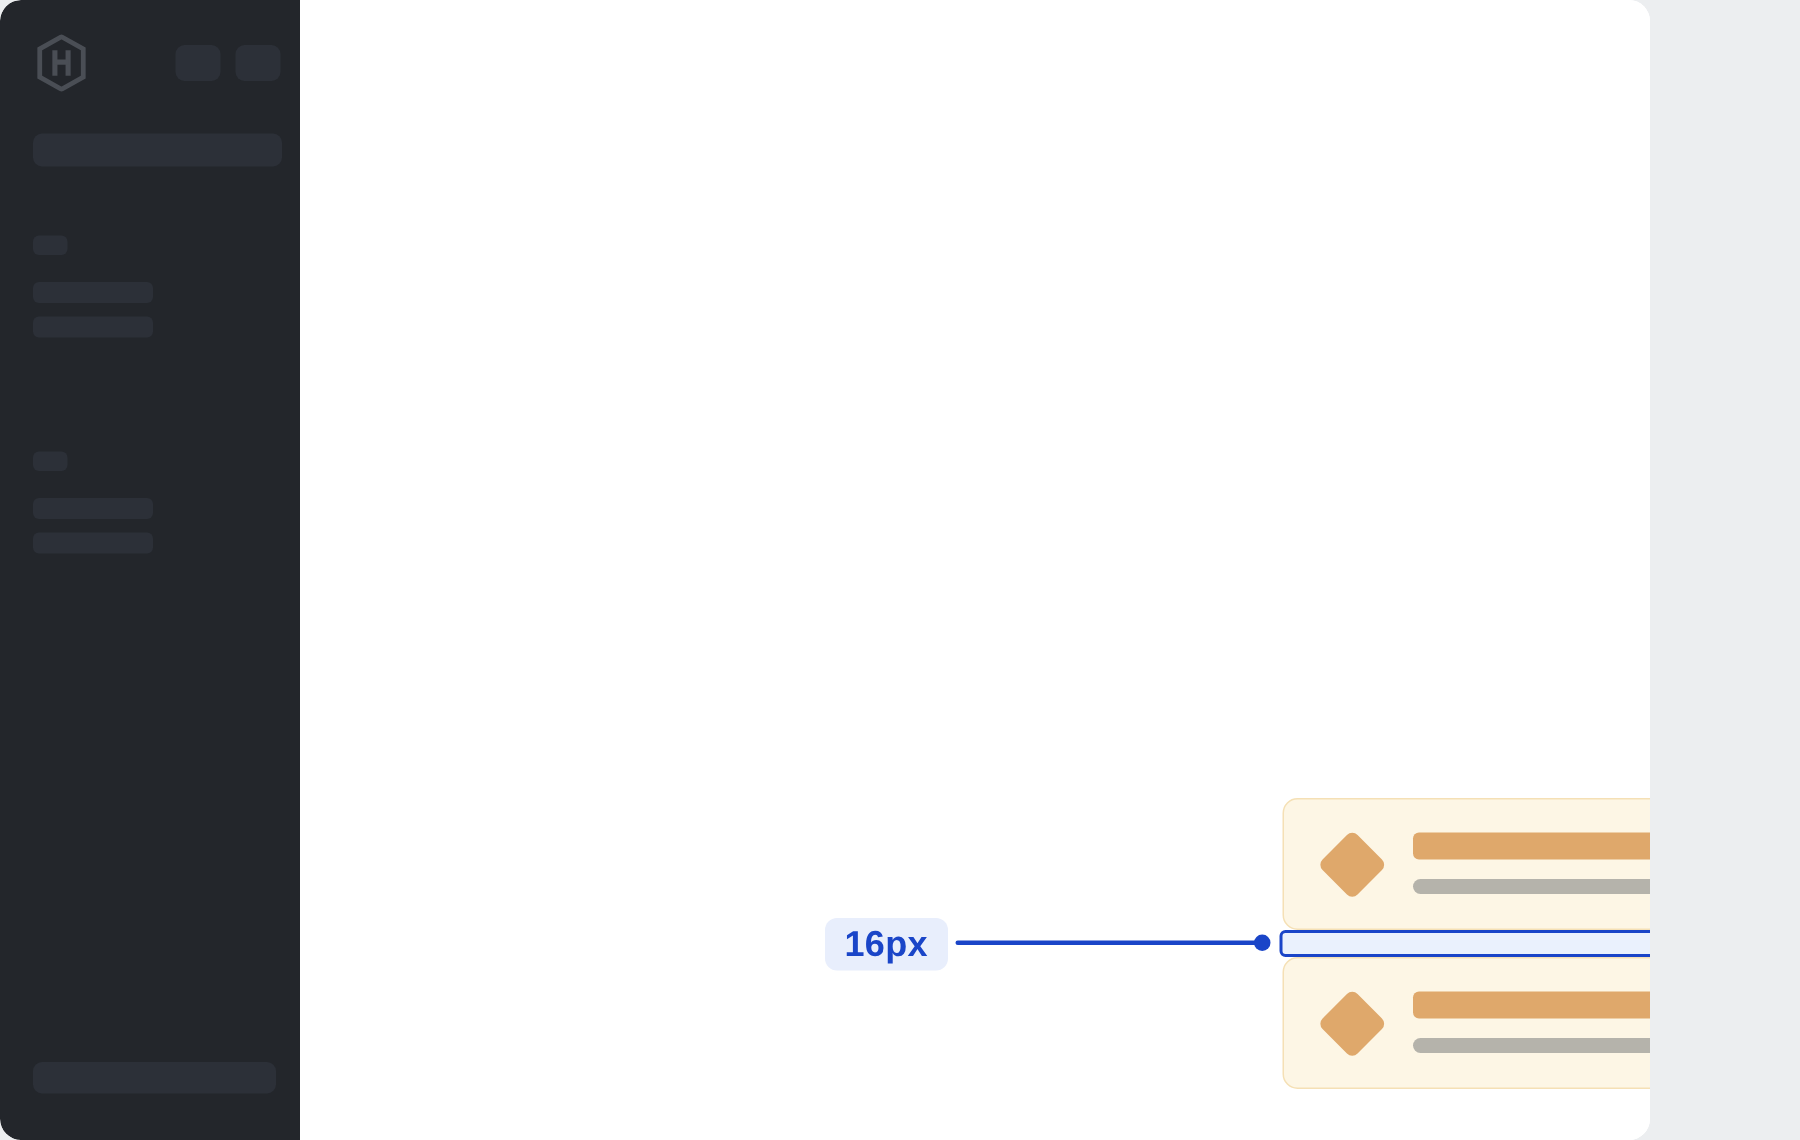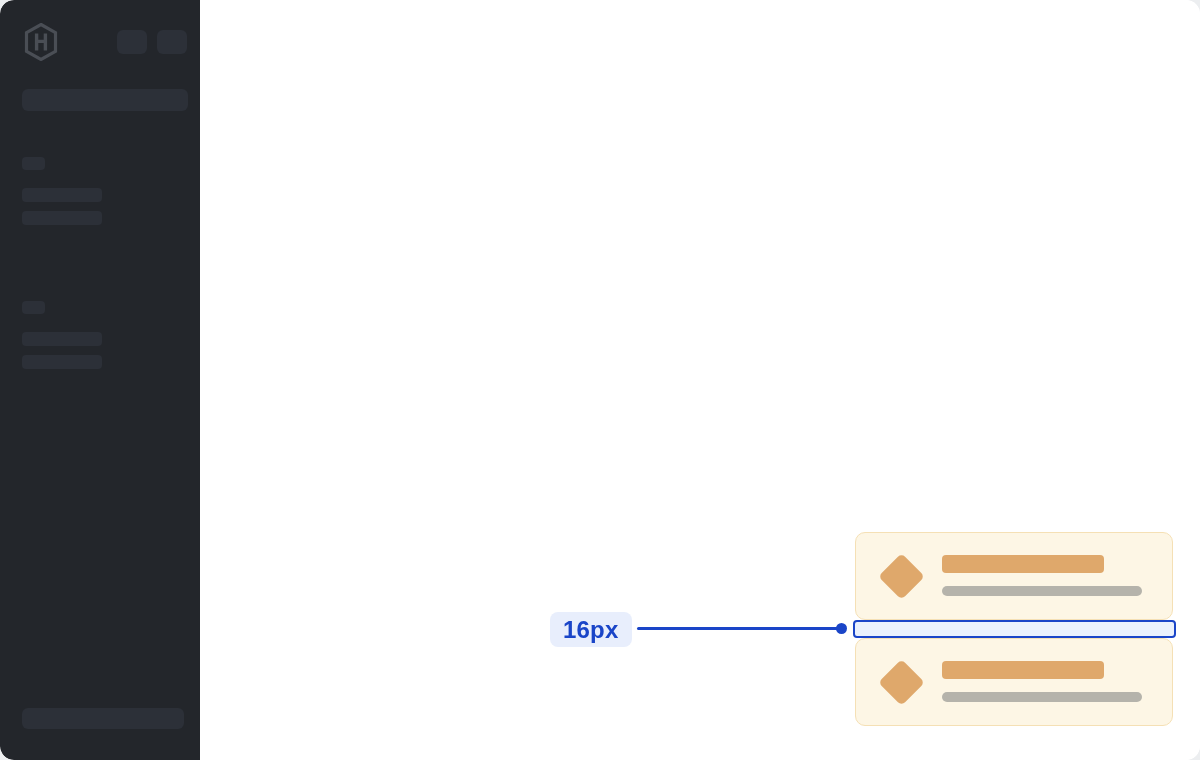--- a/index.html
+++ b/index.html
@@ -11,21 +11,21 @@
     height: 760px;
     background: #eceef0;
     font-family: "Liberation Sans", sans-serif;
     overflow: hidden;
   }
 
   .app-window {
     position: absolute;
     left: 0;
     top: 0;
-    width: 1200px;
+    width: 1100px;
     height: 760px;
     background: #ffffff;
     border-radius: 14px;
     overflow: hidden;
     box-sizing: border-box;
   }
 
   
   .sidebar {
     position: absolute;

